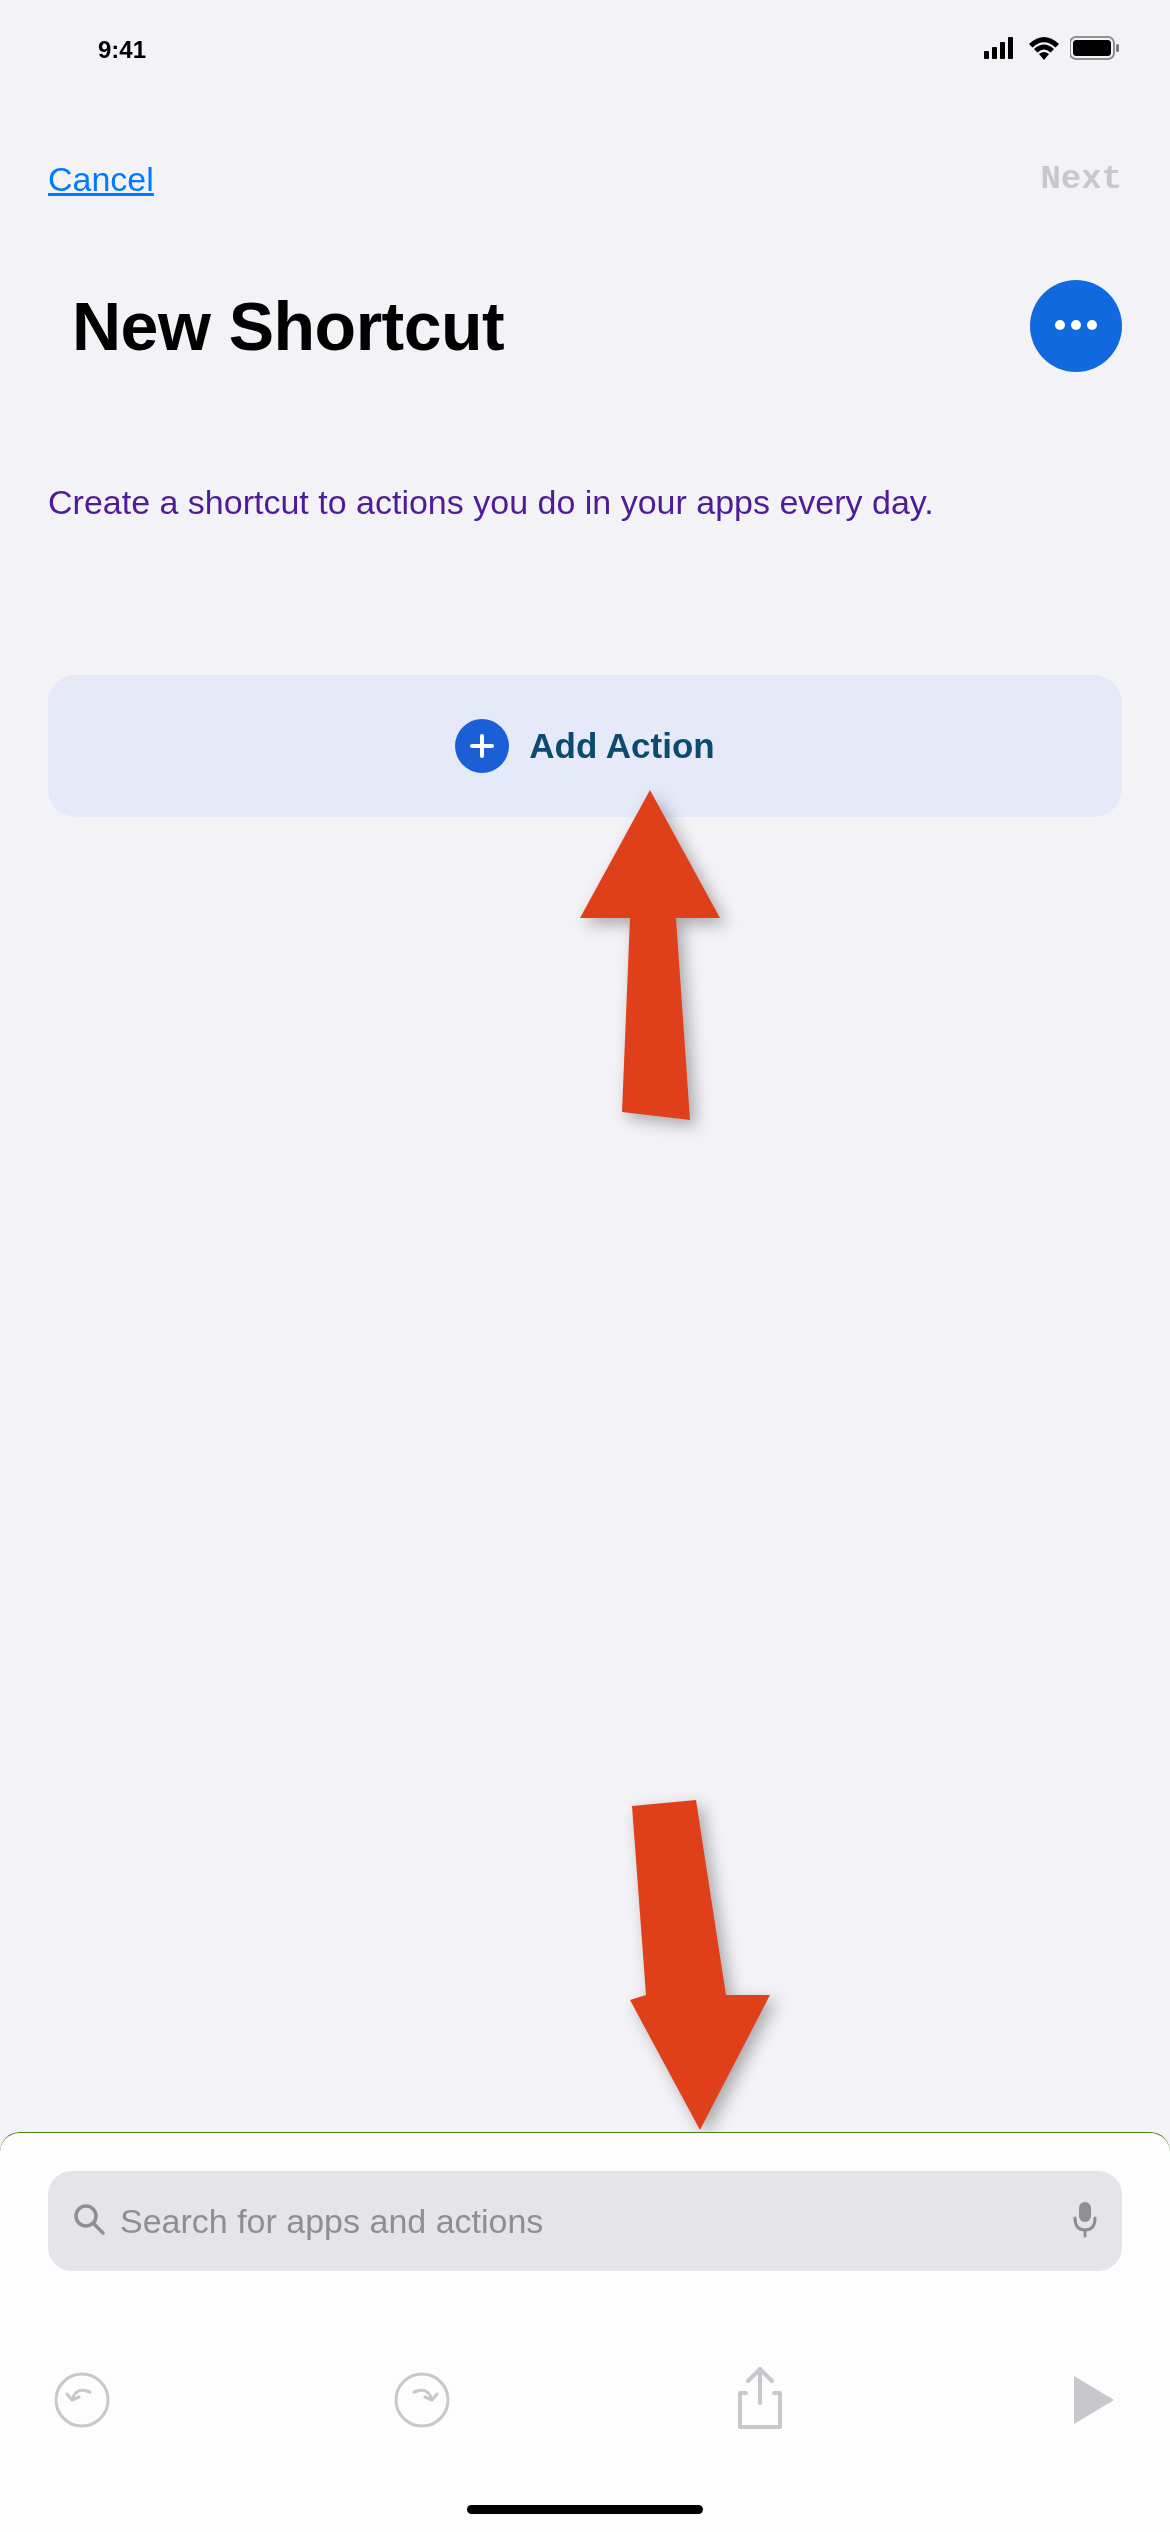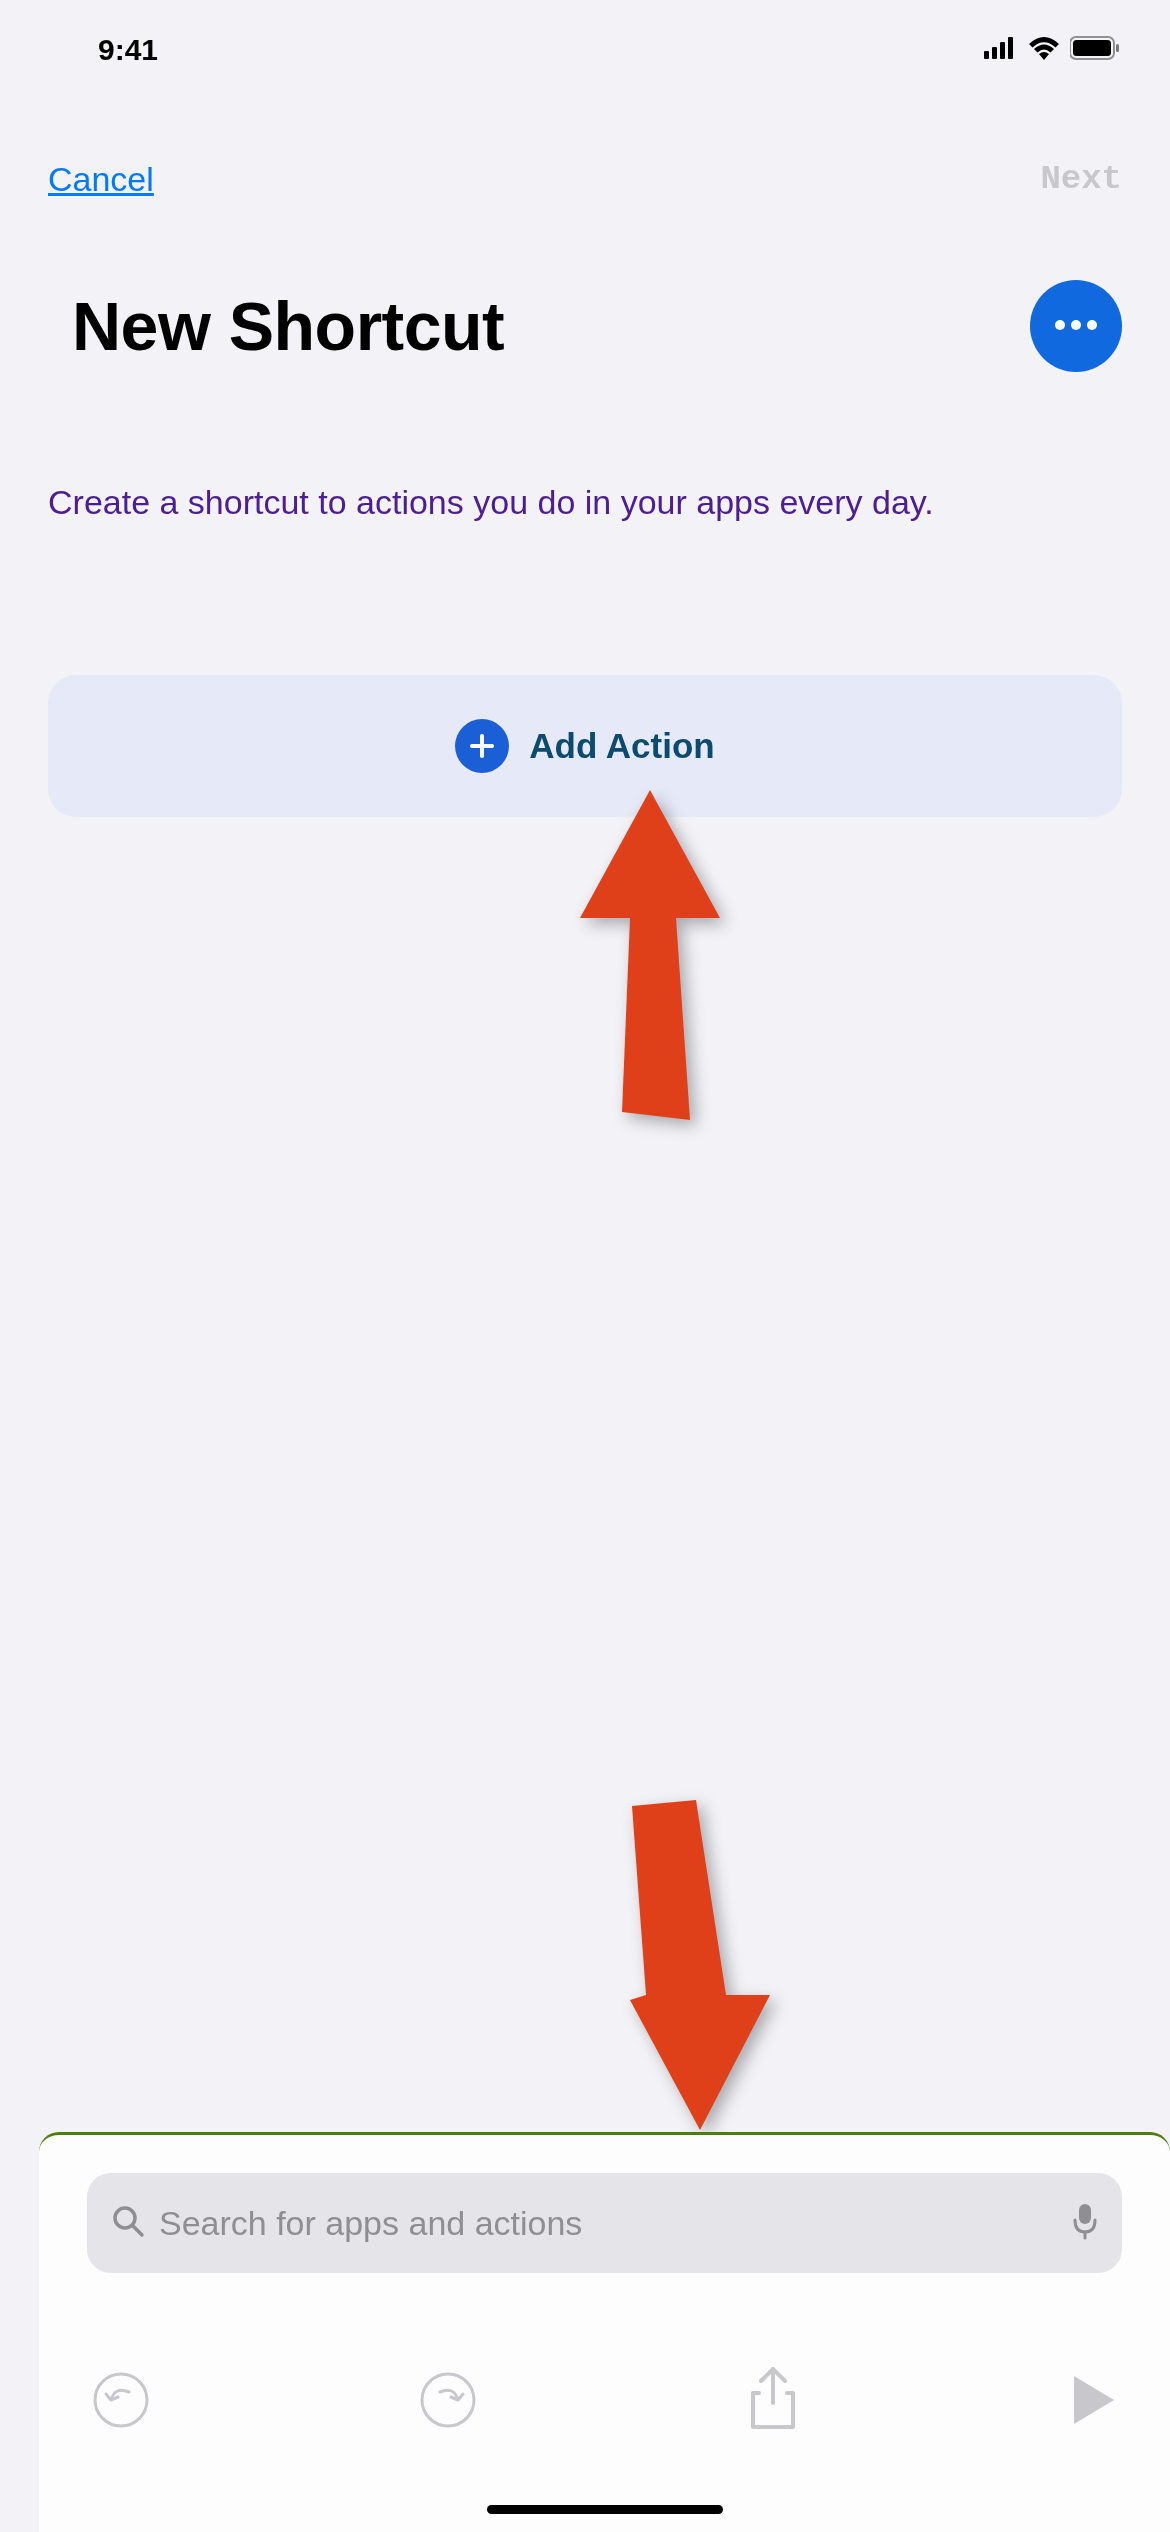--- a/index.html
+++ b/index.html
@@ -15,21 +15,21 @@
   .status-bar {
     position: absolute;
     top: 0; left: 0; right: 0;
     height: 100px;
     display: flex;
     align-items: center;
     justify-content: space-between;
     padding: 0 50px;
   }
   .status-time {
-    font-size: 30px;
+    font-size: 24px;
     font-weight: 600;
     color: #000;
     margin-left: 48px;
   }
   .status-right {
     display: flex;
     align-items: center;
     gap: 10px;
   }
 
@@ -119,22 +119,21 @@
   }
 
   
   .bottom-panel {
     position: absolute;
     left: 0; right: 0; bottom: 0;
     height: 400px;
     background: #fdfdfe;
     border-top-left-radius: 20px;
     border-top-right-radius: 20px;
-    border-top: 3px solid #4d7c0f;
-    margin-left: 39px;
+    border-top: 1px solid #4d7c0f;
   }
   .search-bar {
     position: absolute;
     top: 38px;
     left: 48px; right: 48px;
     height: 100px;
     background: #e4e4e9;
     border-radius: 24px;
     display: flex;
     align-items: center;

